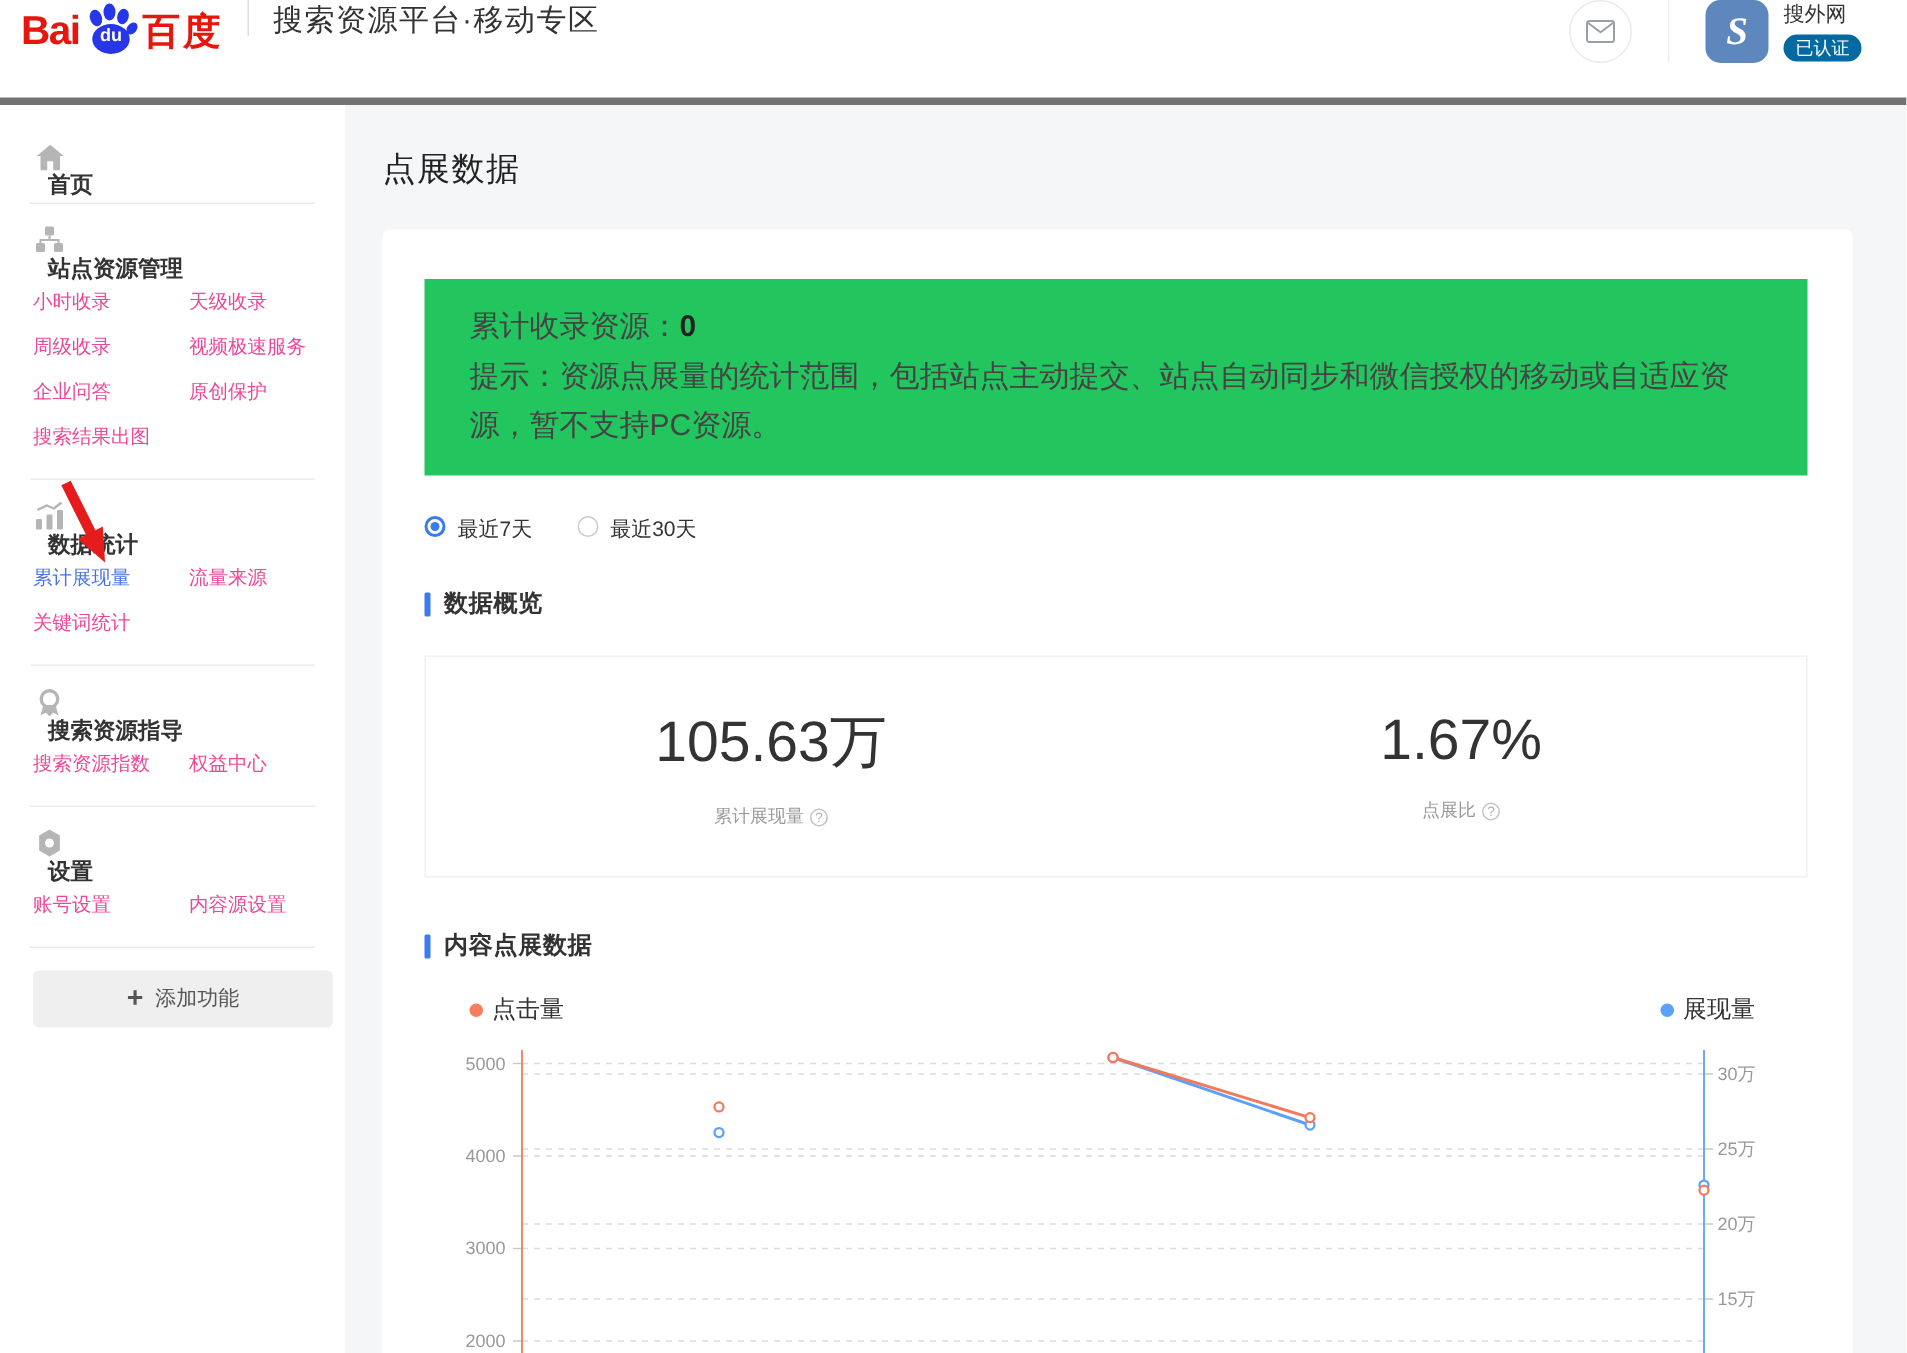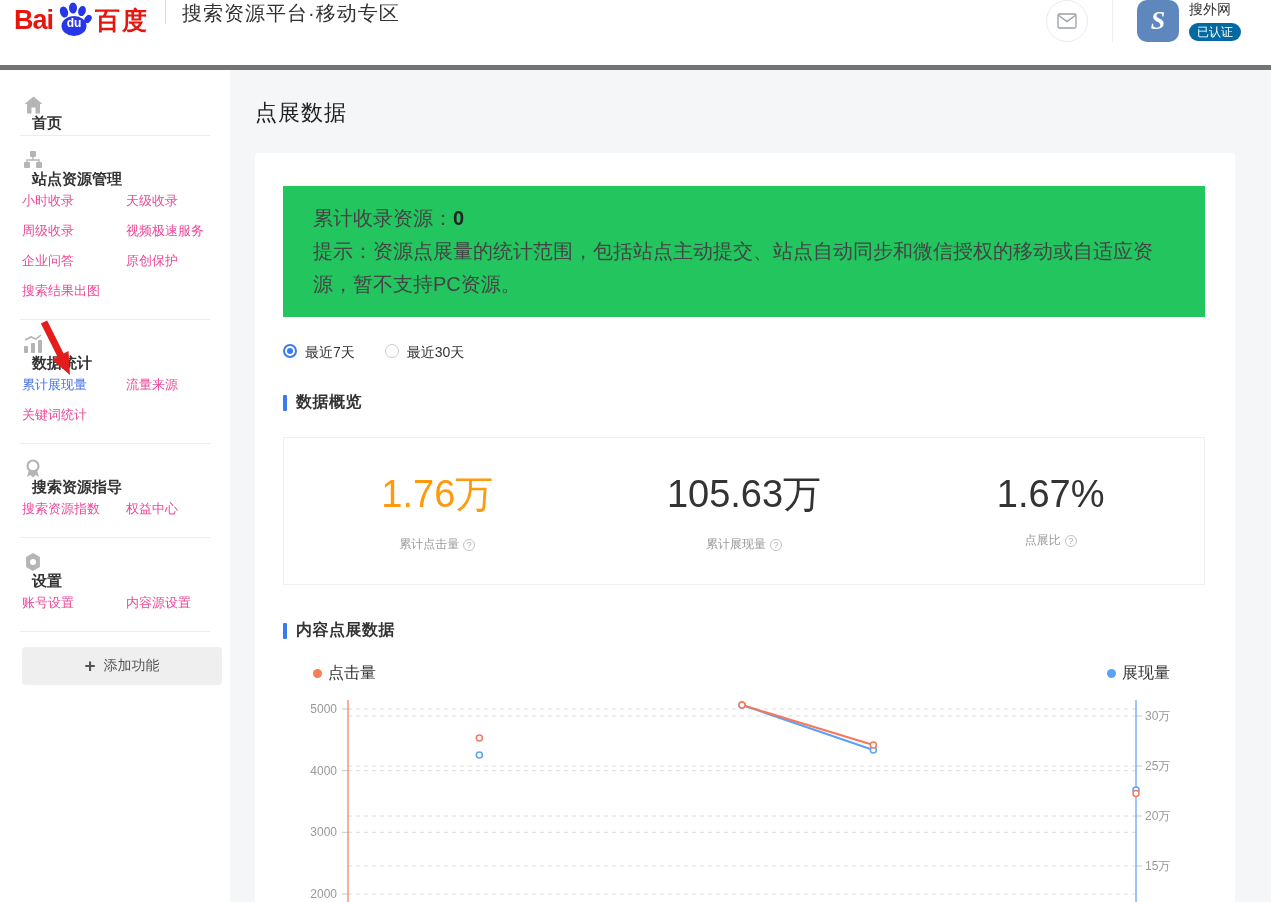--- a/index.html
+++ b/index.html
@@ -244,27 +244,20 @@
           <span class="radio-label">最近30天</span>
         </div>
       </div>
 
       <div class="sec-title">
         <span class="sec-bar"></span>
         <span class="sec-text">数据概览</span>
       </div>
 
       <div class="stats">
-        <div class="stat orange">
-          <div class="stat-num">1.76万</div>
-          <div class="stat-lab">
-              <span>累计点击量</span>
-              <span class="q-icon"></span>
-            </div>
-        </div>
         <div class="stat">
           <div class="stat-num">105.63万</div>
           <div class="stat-lab">
               <span>累计展现量</span>
               <span class="q-icon"></span>
             </div>
         </div>
         <div class="stat">
           <div class="stat-num">1.67%</div>
           <div class="stat-lab">

